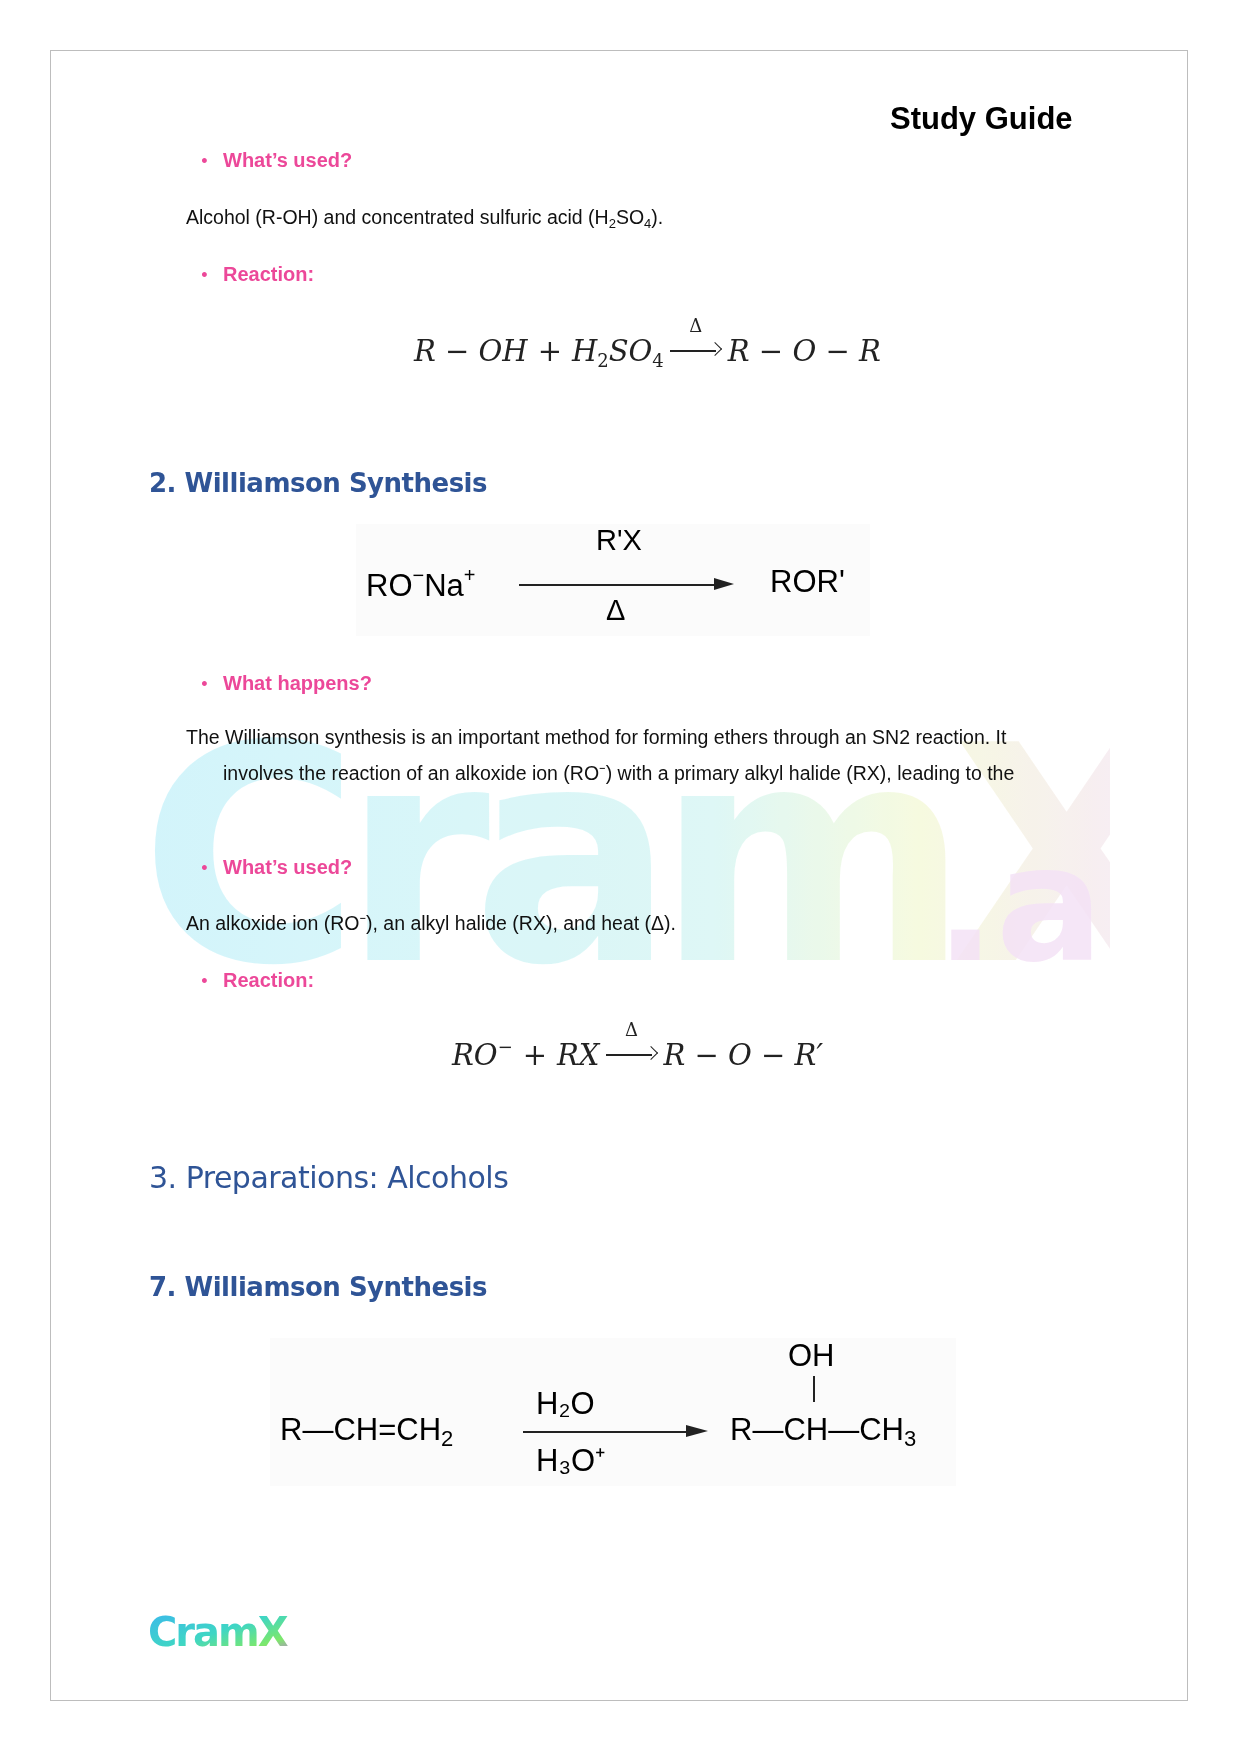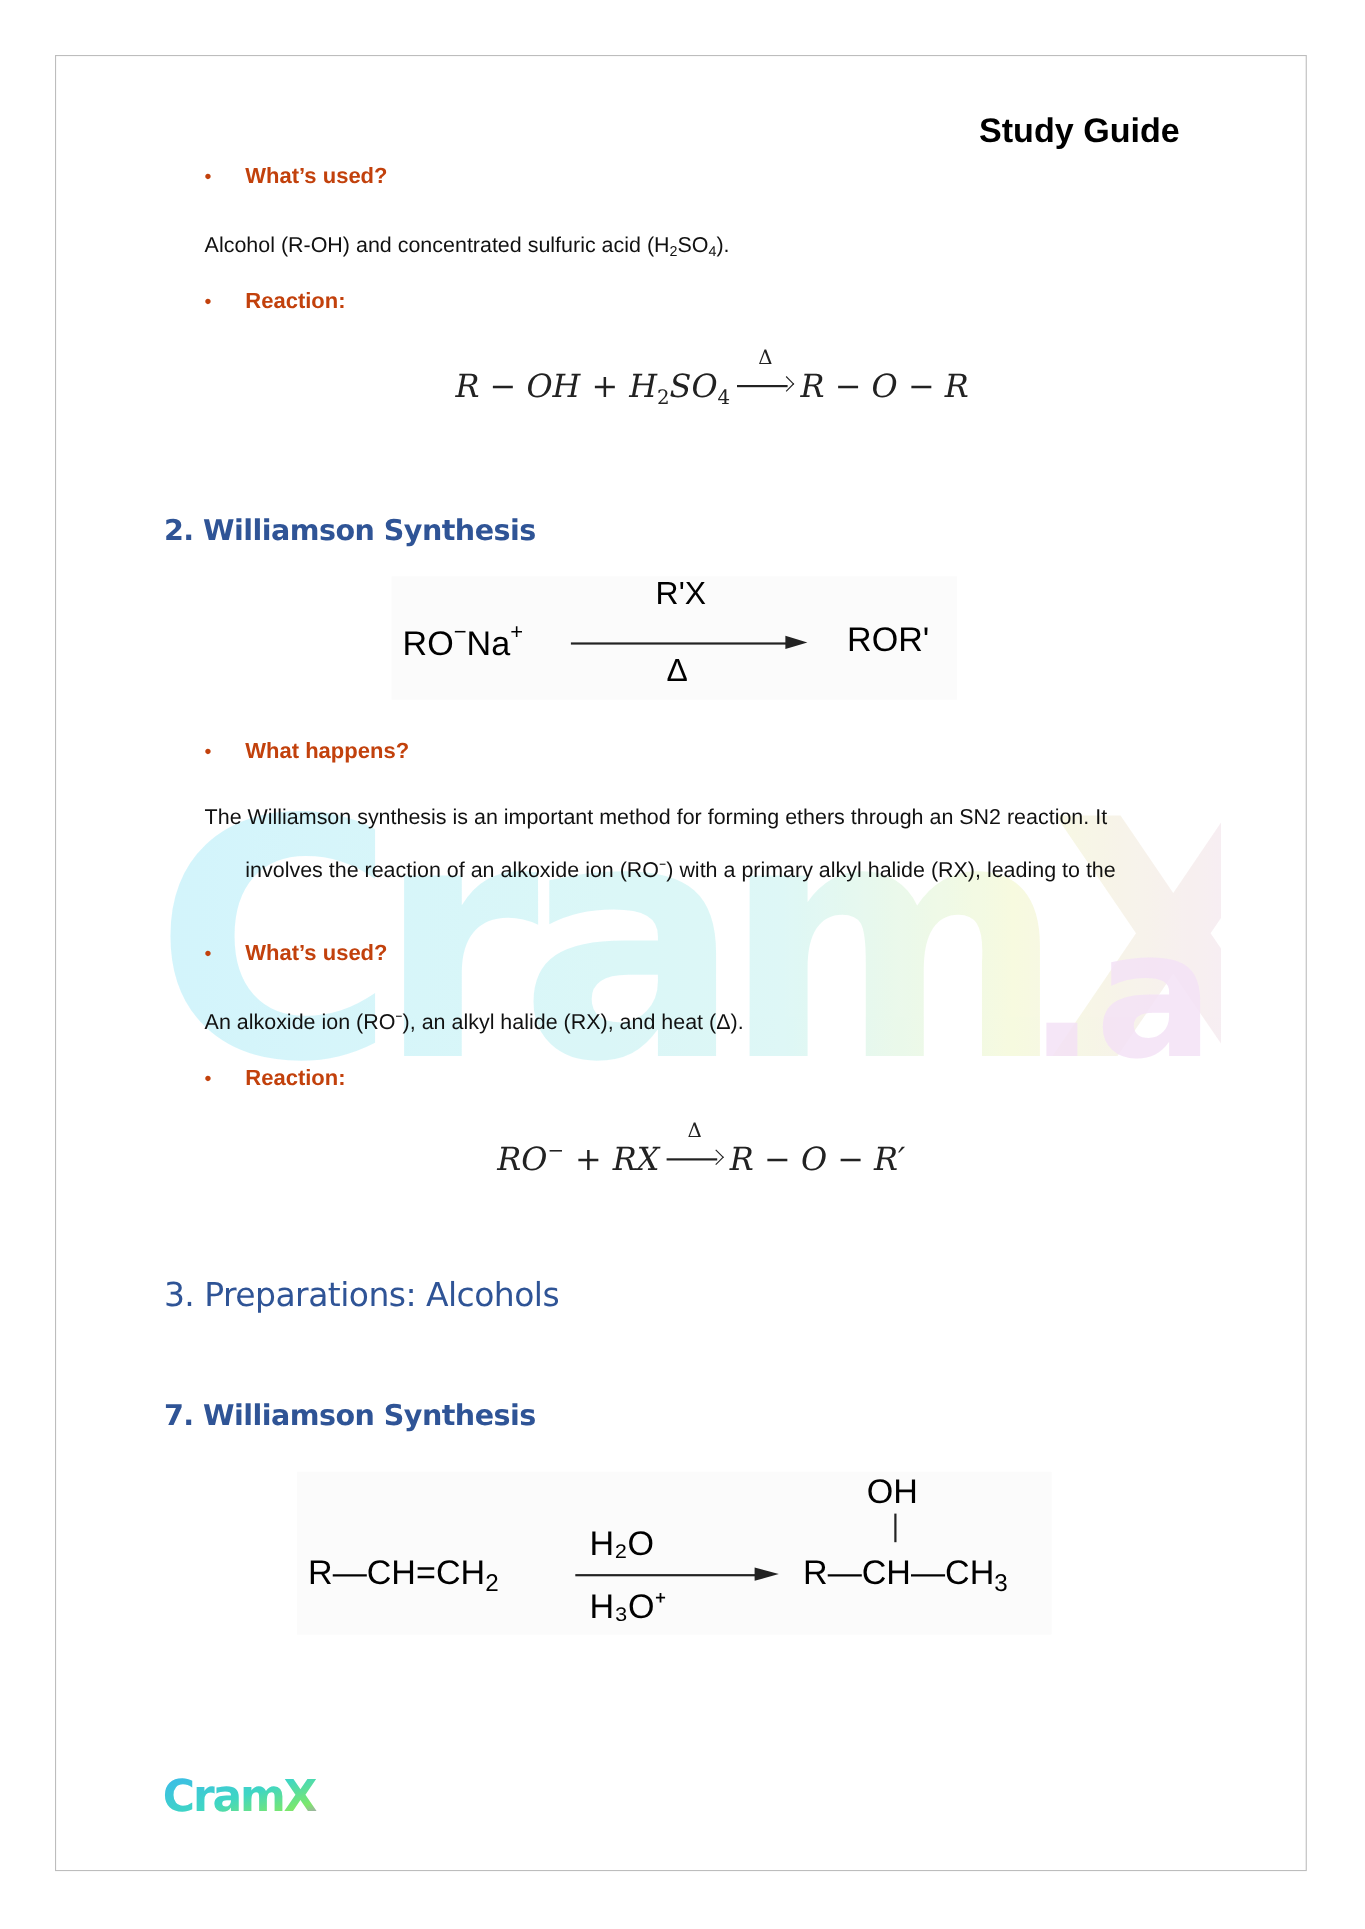--- a/index.html
+++ b/index.html
@@ -1,22 +1,22 @@
 <!DOCTYPE html>
 <html><head>
 <meta charset="utf-8">
 <style>
   html, body { margin: 0; padding: 0; background: #ffffff; }
   body { width: 1241px; height: 1754px; position: relative; overflow: hidden; font-family: "Liberation Sans", sans-serif; color: #111; }
   .page { position: absolute; left: 50px; top: 50px; width: 1138px; height: 1651px; border: 1.5px solid #bdbdbd; box-sizing: border-box; }
   .abs { position: absolute; }
   .doc-title { left: 890px; top: 88px; font-size: 31px; font-weight: bold; color: #000; white-space: nowrap; margin-top: 13px; }
-  .bullet { font-size: 20px; font-weight: bold; color: #c2410c; white-space: nowrap; }
+  .bullet { font-size: 20px; font-weight: bold; color: #ec4899; white-space: nowrap; text-align: center; }
   .bullet .dot { display: inline-block; width: 37px; font-weight: normal; font-size: 18px; }
-  .para { font-size: 19.5px; color: #111; white-space: nowrap; line-height: 48px; }
+  .para { font-size: 19.5px; color: #111; white-space: nowrap; line-height: 36px; }
   .para sub { font-size: 13px; vertical-align: -4px; }
   .indent { padding-left: 37px; }
   .h2 { font-size: 26px; font-weight: bold; color: #2f5496; white-space: nowrap; font-family: "DejaVu Sans", sans-serif; letter-spacing: -0.5px; text-align: center; }
   .h1 { font-size: 30px; color: #2f5496; white-space: nowrap; font-family: "DejaVu Sans", sans-serif; letter-spacing: -0.5px; }
   .math { font-family: "DejaVu Serif", serif; font-style: italic; font-size: 29px; color: #222; white-space: nowrap; display: flex; align-items: baseline; }
   .math .op { font-style: normal; margin: 0 10px; }
   .math sub { font-size: 18px; font-style: normal; vertical-align: -6px; }
   .math sup { font-size: 18px; font-style: normal; vertical-align: 12px; }
   .arrow-delta { position: relative; display: inline-block; width: 52px; margin: 0 6px; height: 20px; }
   .arrow-delta .d { position: absolute; top: -26px; left: 0; width: 100%; text-align: center; font-size: 18px; font-style: normal; }

